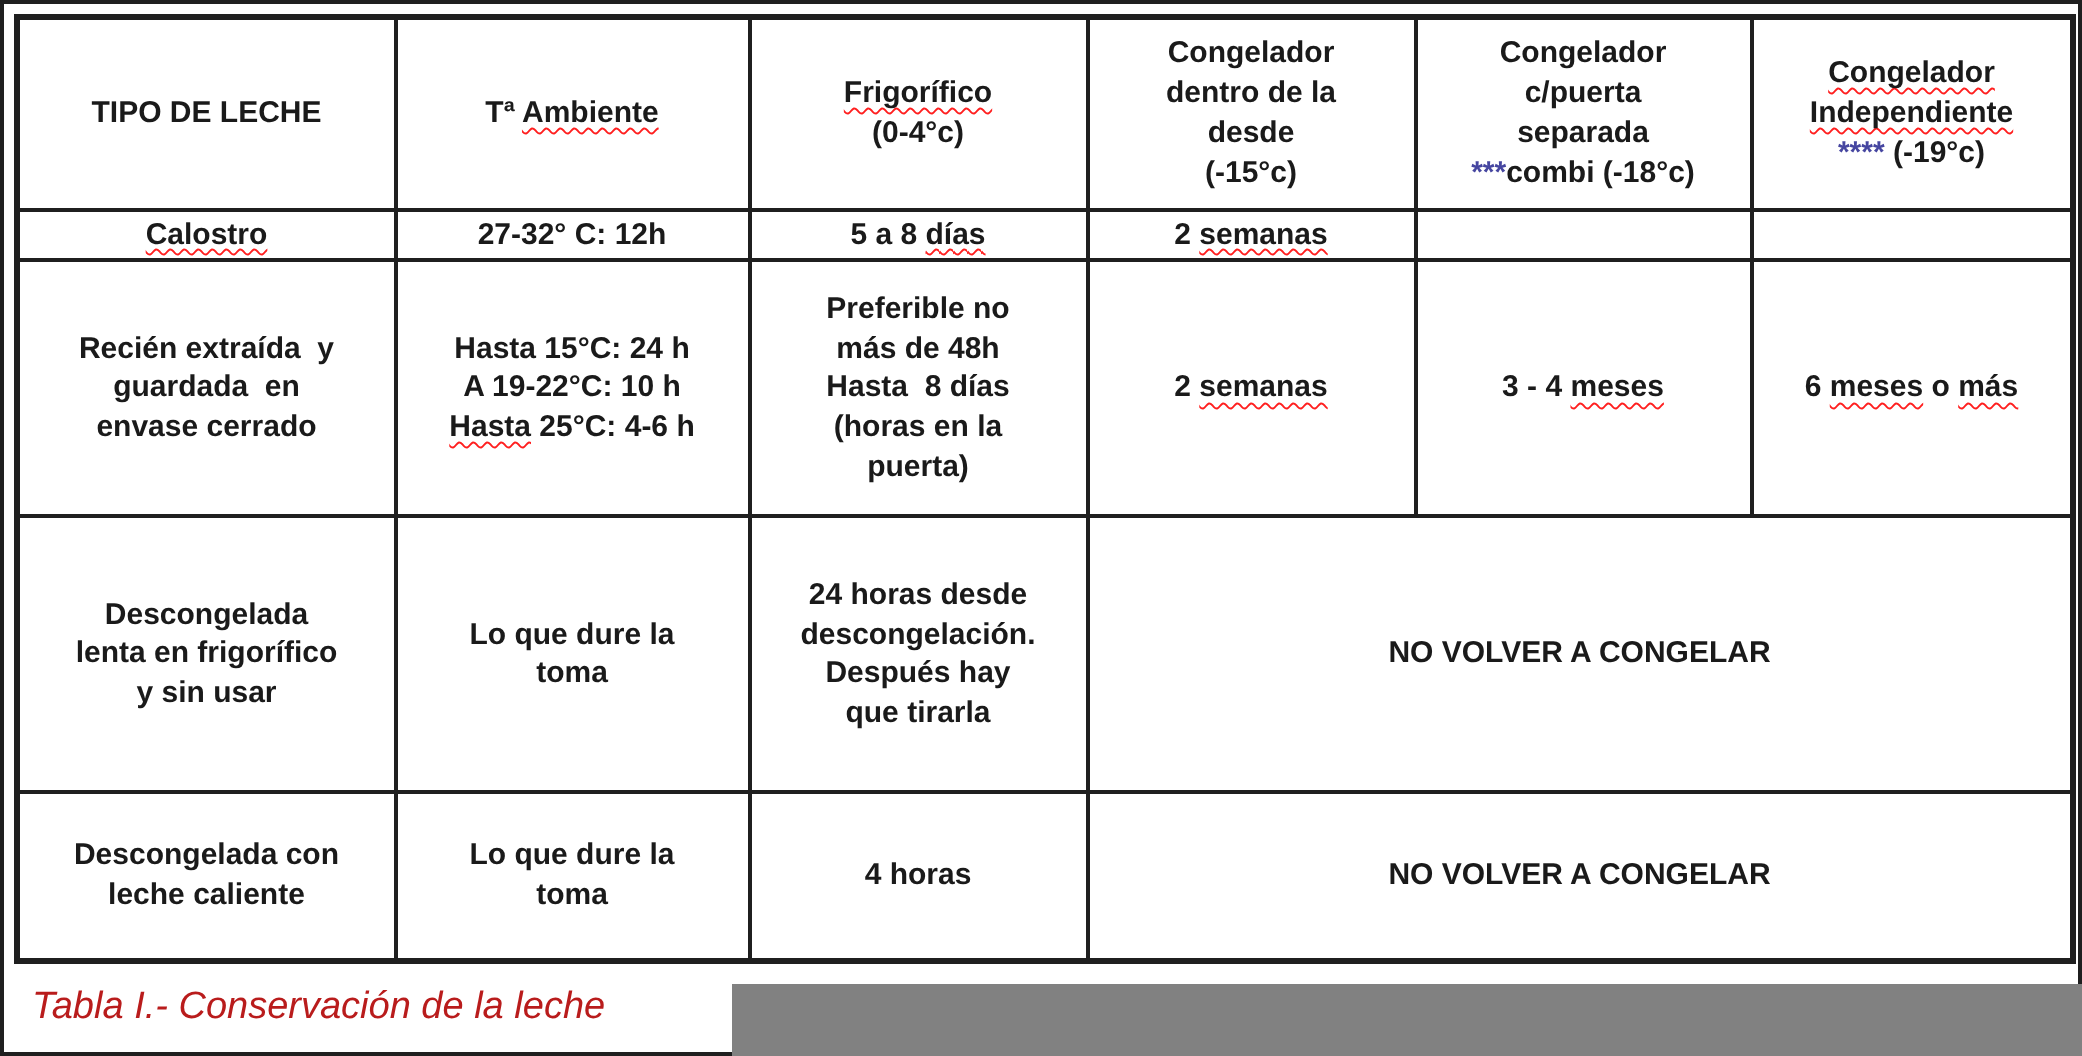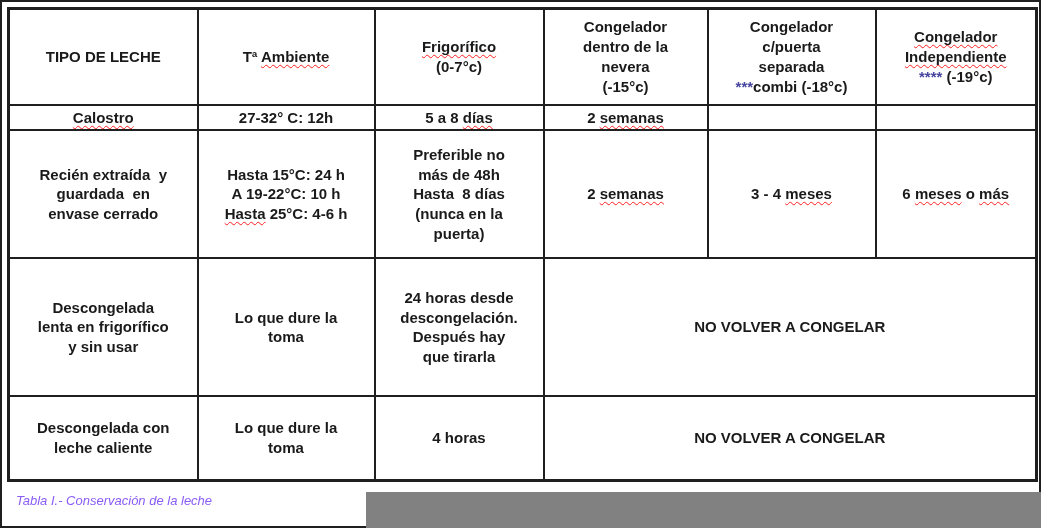--- a/index.html
+++ b/index.html
@@ -39,23 +39,23 @@
     text-decoration-color: var(--squiggle, #ff1f1f);
     text-decoration-thickness: 1px;
     text-underline-offset: 2px;
     text-decoration-skip-ink: none;
   }
   .blue { color: var(--asterisks, #4646a0); }
   .caption-area { position: absolute; left: 0; right: 0; bottom: 0; height: 36px; }
   .caption {
     position: absolute; left: 14px; top: 3px;
     font-style: italic;
-    font-size: 13px;
+    font-size: 19px;
     font-weight: normal;
-    color: #8b5cf6;
+    color: #b91c1c;
     white-space: pre;
     z-index: 2;
   }
   .gray-bar {
     position: absolute; right: -2px; bottom: -2px;
     width: 675px; height: 36px;
     background: var(--gray-bar, #818181);
     z-index: 1;
   }
 </style>
@@ -75,26 +75,26 @@
     <thead>
       <tr id="header-row">
           <th>
             <div class="line"><span>TIPO DE LECHE</span></div>
           </th>
           <th>
             <div class="line"><span>Tª </span><span class="sp">Ambiente</span></div>
           </th>
           <th>
             <div class="line"><span class="sp">Frigorífico</span></div>
-            <div class="line"><span>(0-7°c)</span></div>
+            <div class="line"><span>(0-4°c)</span></div>
           </th>
           <th>
             <div class="line"><span>Congelador</span></div>
             <div class="line"><span>dentro de la</span></div>
-            <div class="line"><span>nevera</span></div>
+            <div class="line"><span>desde</span></div>
             <div class="line"><span>(-15°c)</span></div>
           </th>
           <th>
             <div class="line"><span>Congelador</span></div>
             <div class="line"><span>c/puerta</span></div>
             <div class="line"><span>separada</span></div>
             <div class="line"><span class="blue">***</span><span>combi (-18°c)</span></div>
           </th>
           <th>
             <div class="line"><span class="sp">Congelador</span></div>
@@ -128,21 +128,21 @@
           </td>
           <td>
             <div class="line"><span>Hasta 15°C: 24 h</span></div>
             <div class="line"><span>A 19-22°C: 10 h</span></div>
             <div class="line"><span class="sp">Hasta</span><span> 25°C: 4-6 h</span></div>
           </td>
           <td>
             <div class="line"><span>Preferible no</span></div>
             <div class="line"><span>más de 48h</span></div>
             <div class="line"><span>Hasta  8 días</span></div>
-            <div class="line"><span>(nunca en la</span></div>
+            <div class="line"><span>(horas en la</span></div>
             <div class="line"><span>puerta)</span></div>
           </td>
           <td>
             <div class="line"><span>2 </span><span class="sp">semanas</span></div>
           </td>
           <td>
             <div class="line"><span>3 - 4 </span><span class="sp">meses</span></div>
           </td>
           <td>
             <div class="line"><span>6 </span><span class="sp">meses</span><span> o </span><span class="sp">más</span></div>

